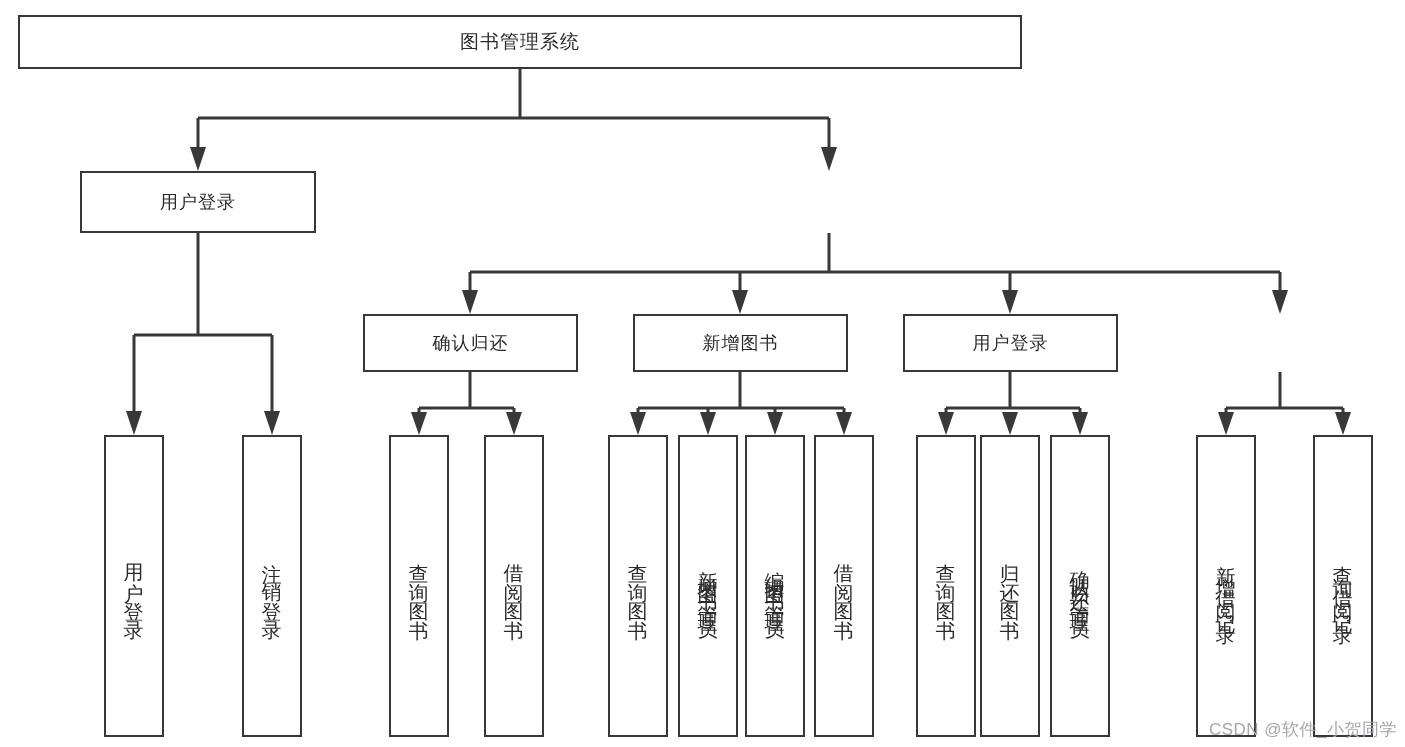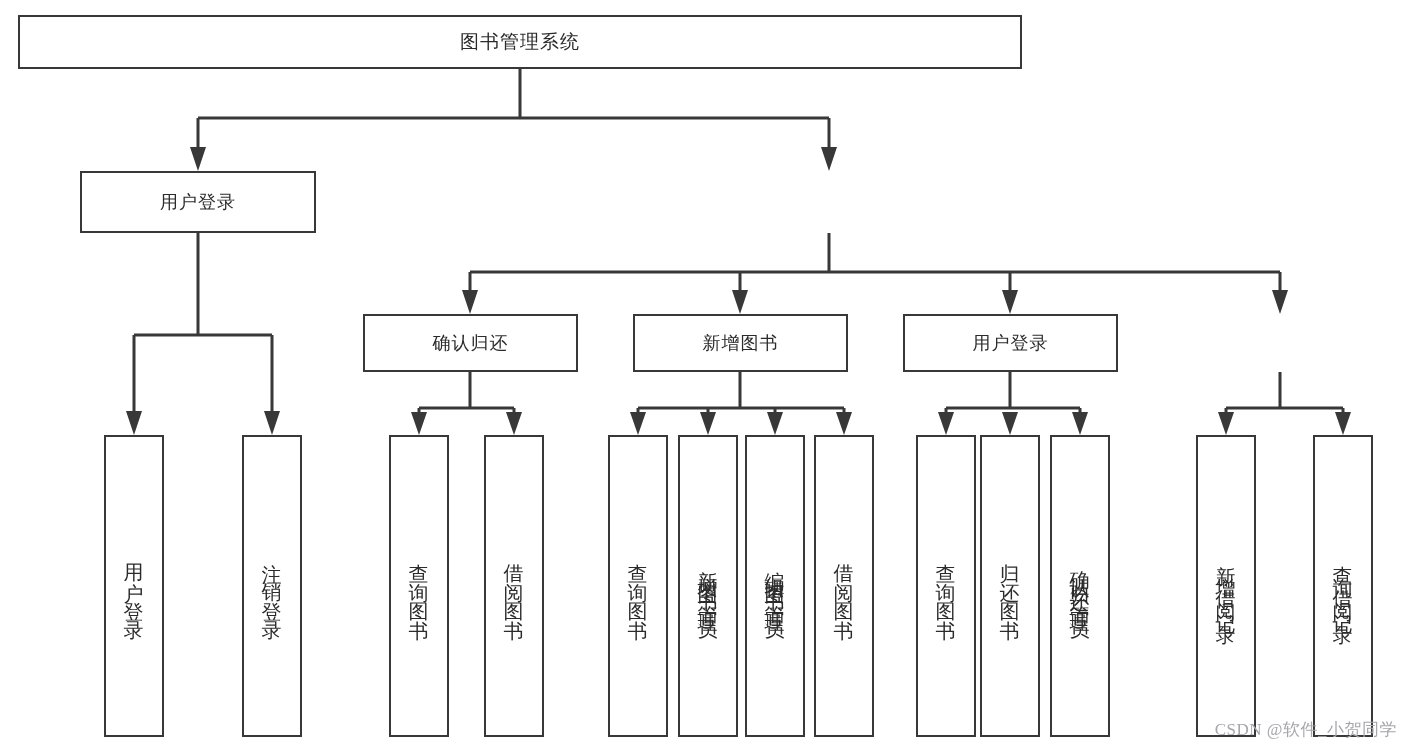--- a/index.html
+++ b/index.html
@@ -61,21 +61,20 @@
   .vtext.sp6 { letter-spacing: 12px; }
   .vtext.sp9 { letter-spacing: 7px;  }
 
   .watermark {
     position: absolute;
     right: 8px;
     bottom: 6px;
     font-size: 17px;
     color: var(--watermark);
     letter-spacing: 0.5px;
-    font-family: Liberation Serif, serif;
   }
 </style>
 </head>
 <body>
 
 <div class="stage">
 
   <svg class="connectors" viewBox="0 0 1405 747" aria-hidden="true">
 
     <path d="M520 69 L520 118 M198 118 L829 118 M198 118 L198 148 M829 118 L829 148"></path>

